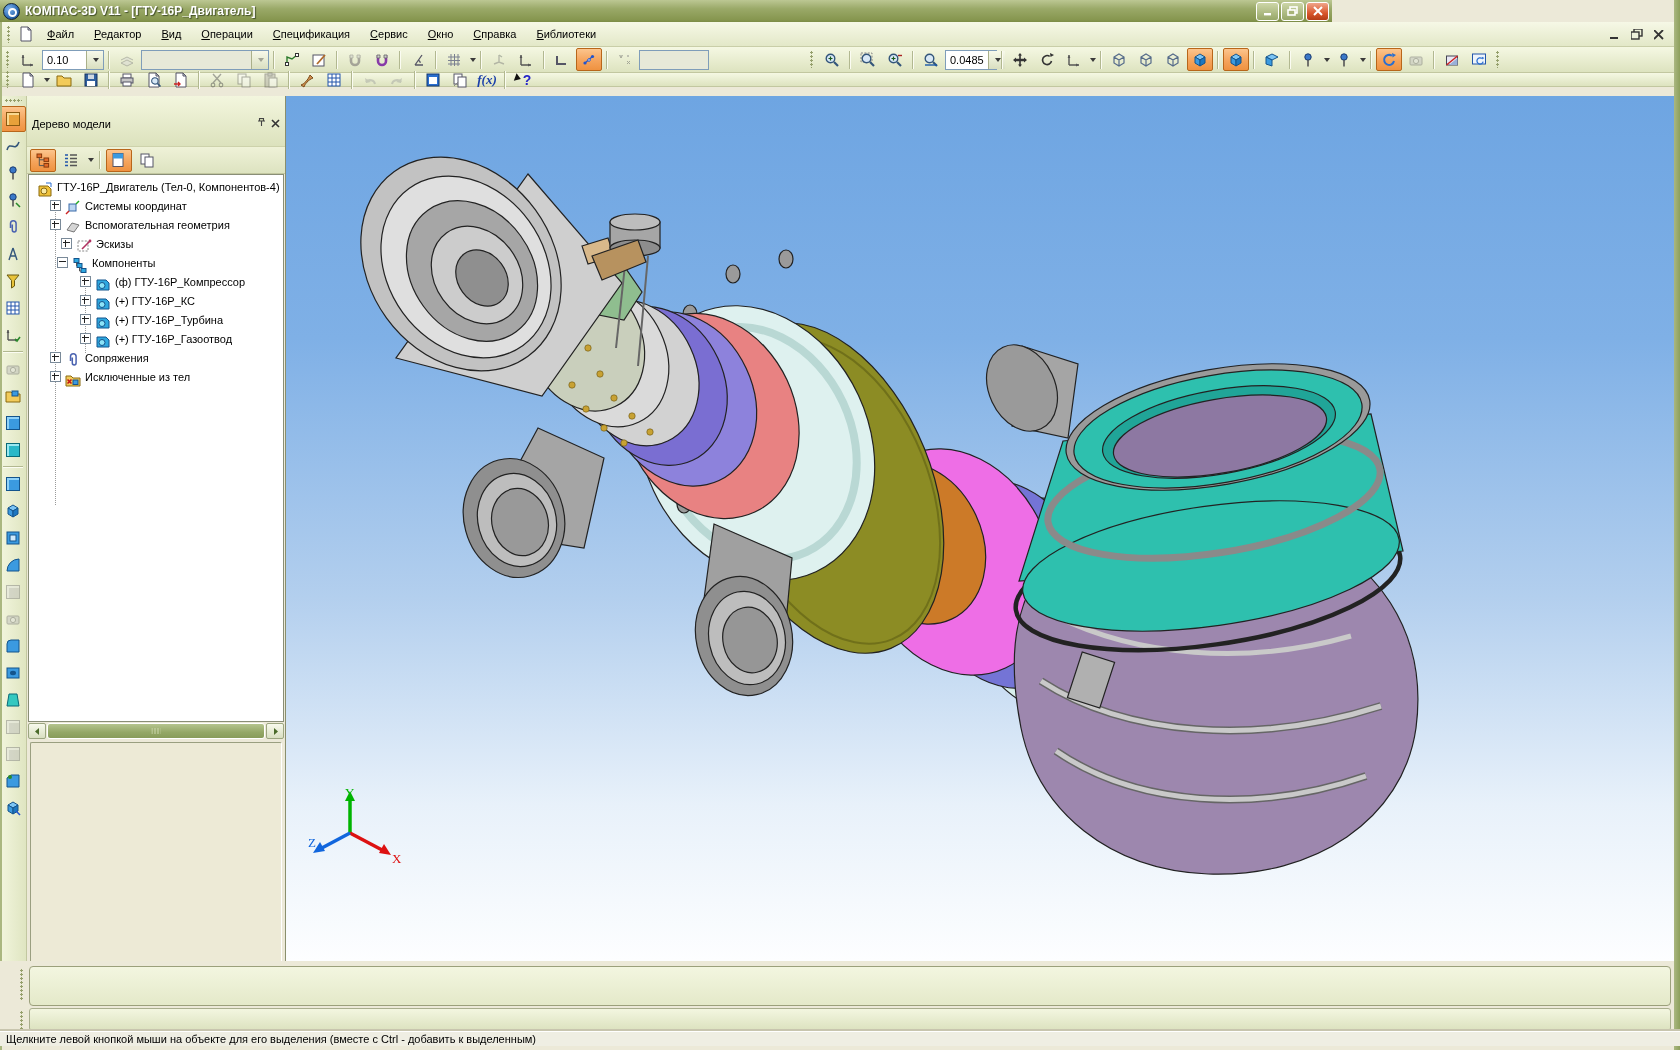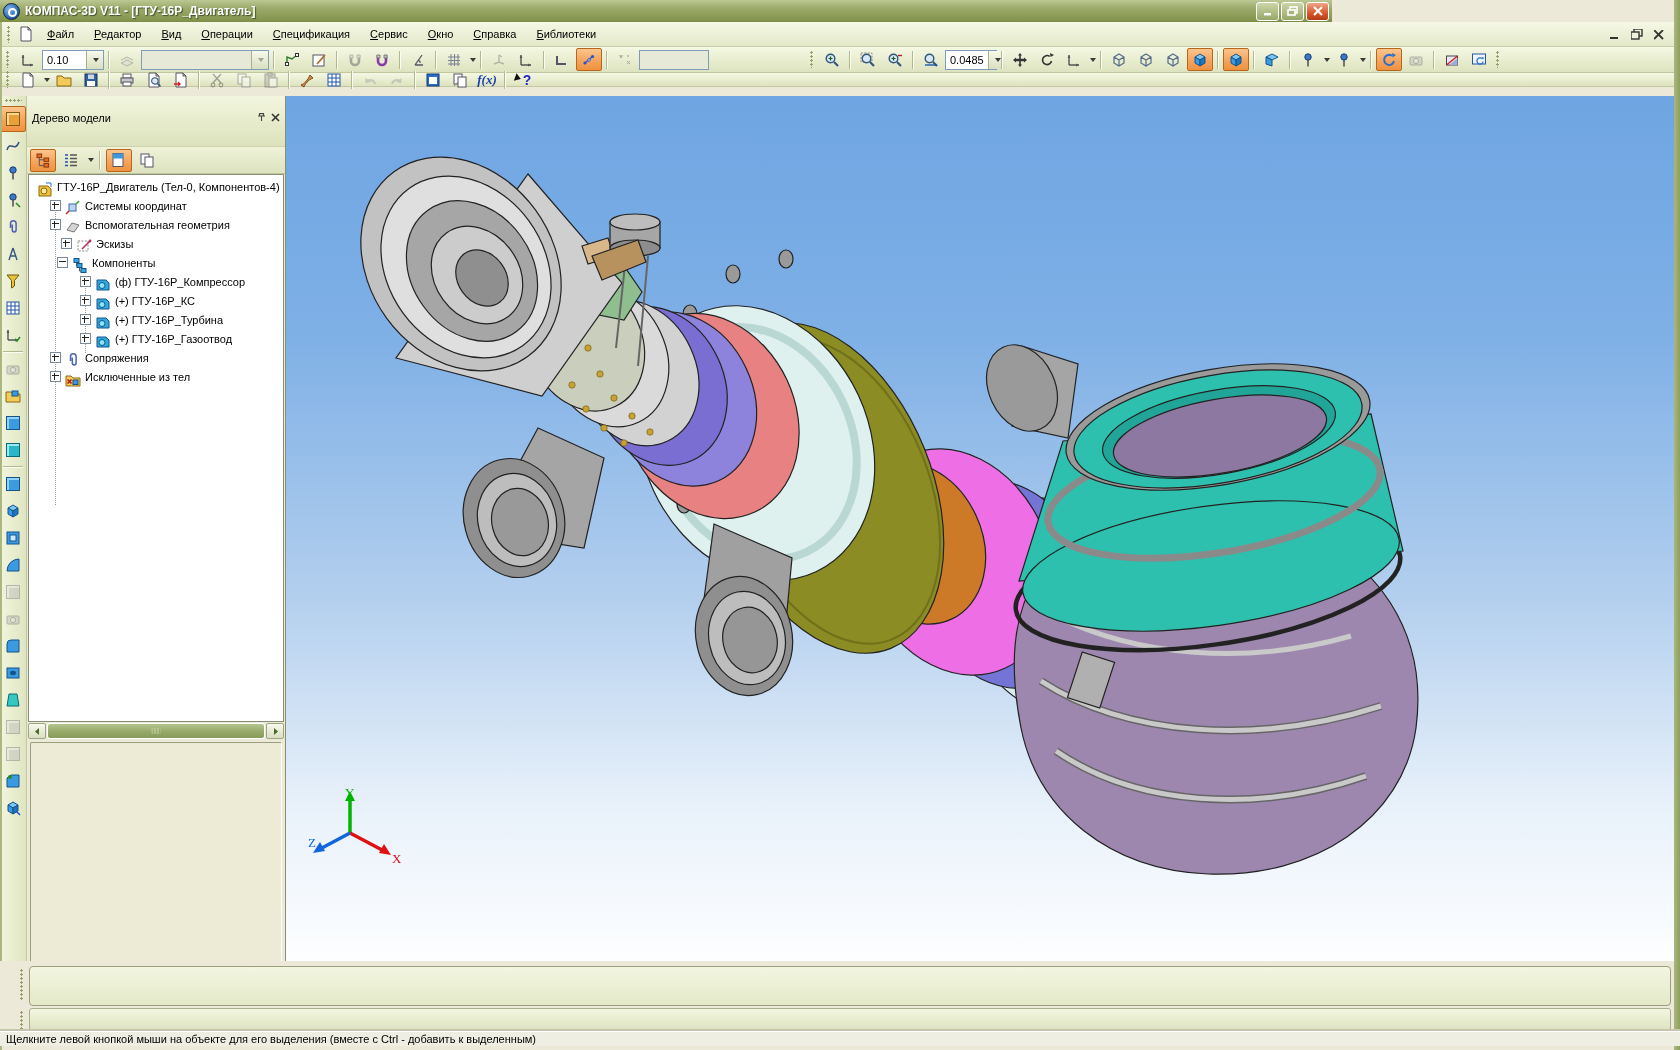--- a/index.html
+++ b/index.html
@@ -72,21 +72,21 @@
     background-size:4px 5px}
   .hsep{height:1px;width:20px;background:#b2b890;border-bottom:1px solid #fbfcf2;margin:2px 0}
   .cubeic{width:12px;height:12px;border:1px solid #14548c;background:#3b9ae0;
     box-shadow:inset 2px 2px 0 #90d2f8}
   .cubeic.gray{border-color:#777;background:#b9b9b9;box-shadow:inset 2px 2px 0 #e2e2e2}
   .cubeic.color{background:#e8a13a;box-shadow:inset 2px 2px 0 #f8d890;border-color:#8a5a10}
   .cubeic.teal{background:#2ab8c8;box-shadow:inset 2px 2px 0 #9ae8f0;border-color:#0a6a78}
   
   .treepanel{width:259px;flex:none;background:#ece9d8;border-right:1px solid #8a8f6d;
     display:flex;flex-direction:column;box-sizing:border-box}
-  .tp-head{height:18px;flex:none;display:flex;align-items:flex-start;padding:16px 5px;
+  .tp-head{height:18px;flex:none;display:flex;align-items:flex-end;padding:16px 5px;
     background:linear-gradient(#f3f6de,#dce2bd);border-bottom:1px solid #cdd2ab;gap:4px}
   .tp-head .lbl{flex:1}
   .tp-tools{height:26px;flex:none;display:flex;align-items:center;gap:2px;padding:0 3px;
     background:linear-gradient(#eff2d8,#dde3c0);border-bottom:1px solid #c2c7a0}
   .tp-tree{flex:none;height:548px;background:#fff;border:1px solid #898e77;margin:0 1px;
     overflow:hidden;position:relative;padding-top:6px;box-sizing:border-box}
   .guide{position:absolute;border-left:1px dotted #9a9a9a}
   .trow{height:19px;display:flex;align-items:flex-start;gap:4px;white-space:nowrap;position:relative}
   .exp{width:9px;height:9px;border:1px solid #7a8a99;background:#fff;position:relative;flex:none}
   .exp::before{content:"";position:absolute;left:1px;right:1px;top:3px;height:1px;background:#222}

